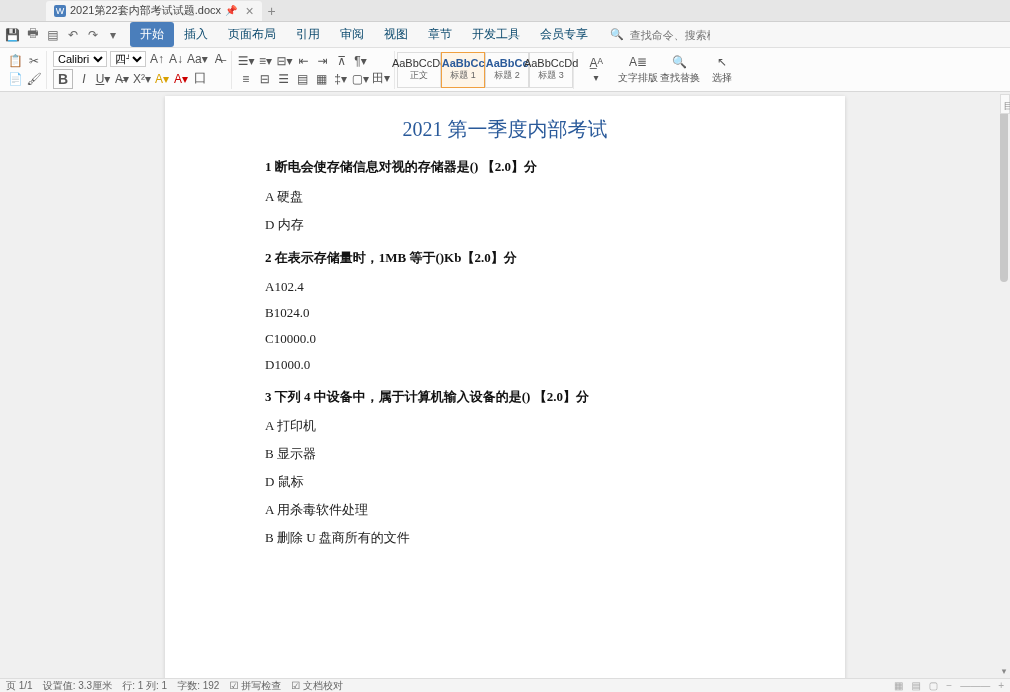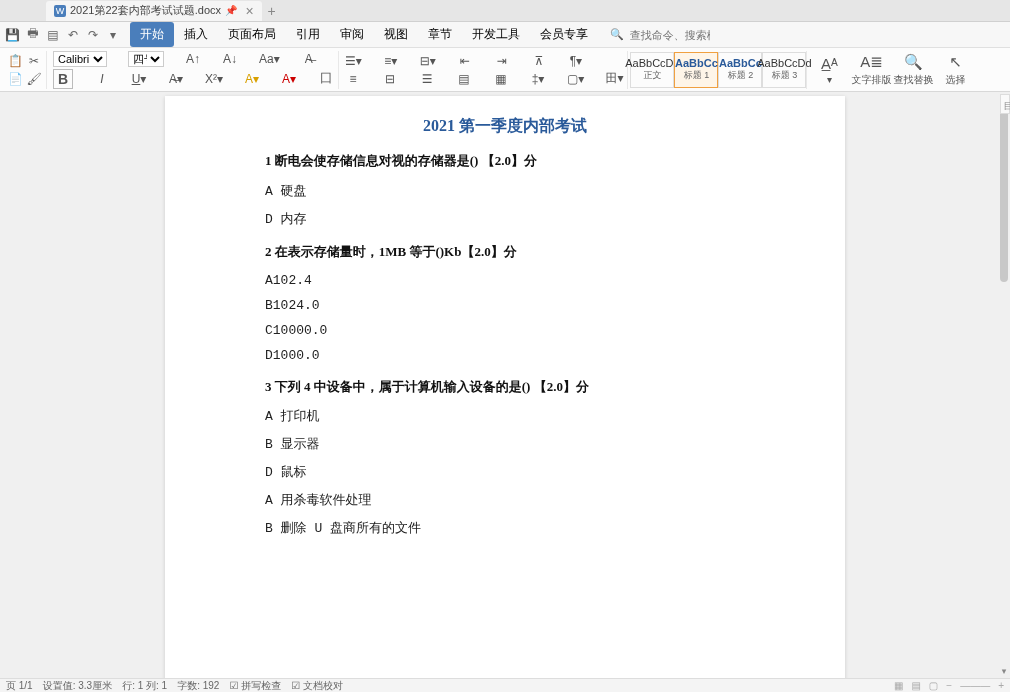--- a/index.html
+++ b/index.html
@@ -9,51 +9,51 @@
 .doc-tab { display: flex; align-items: center; background: #f5f5f5; height: 20px; padding: 0 8px; gap: 4px; border-radius: 3px 3px 0 0; font-size: 11px; color: #444; }
 .doc-tab .wicon { width: 12px; height: 12px; background: #4a7ebb; color: #fff; text-align: center; line-height: 12px; font-size: 9px; border-radius: 2px; }
 .doc-tab .pin { color: #aaa; font-size: 10px; }
 .doc-tab .close { color: #888; font-size: 14px; margin-left: 4px; }
 .add-tab { width: 20px; text-align: center; color: #888; font-size: 14px; }
 
 .menu-bar { height: 26px; background: #f7f7f7; display: flex; align-items: center; border-bottom: 1px solid #e0e0e0; }
 .menu-left { display: flex; align-items: center; gap: 2px; padding-left: 4px; }
 .menu-icon { width: 18px; height: 18px; display: flex; align-items: center; justify-content: center; color: #666; font-size: 12px; }
 .menu-items { display: flex; align-items: flex-start; gap: 0; margin-left: 8px; }
-.menu-item { padding: 4px 10px; font-size: 12px; color: #000000; cursor: pointer; }
+.menu-item { padding: 4px 10px; font-size: 12px; color: #0c4a6e; cursor: pointer; }
 .menu-item.active { background: #4a7ebb; color: #fff; border-radius: 3px; }
 .search-area { margin-left: 12px; display: flex; align-items: center; gap: 6px; color: #999; font-size: 11px; }
 .search-input { border: none; background: transparent; font-size: 11px; color: #999; width: 80px; outline: none; }
 
 .toolbar { height: 44px; background: #fcfcfc; display: flex; align-items: center; border-bottom: 1px solid #d8d8d8; padding-left: 4px; gap: 2px; }
 .tb-group { display: flex; align-items: center; gap: 2px; padding: 0 4px; border-right: 1px solid #e8e8e8; height: 38px; }
 .tb-col { display: flex; flex-direction: column; gap: 2px; }
-.tb-row { display: flex; align-items: center; gap: 21px; }
+.tb-row { display: flex; align-items: center; gap: 3px; }
 .tb-btn { min-width: 16px; height: 16px; display: flex; align-items: center; justify-content: center; color: #555; font-size: 12px; cursor: pointer; }
 .font-select { font-size: 11px; height: 16px; border: 1px solid #ccc; background: #fff; }
 .font-select.name { width: 54px; }
 .font-select.size { width: 36px; }
 .bold-btn { font-weight: bold; font-size: 14px; border: 1px solid #bbb; width: 20px; height: 20px; }
 .style-box { width: 44px; height: 36px; border: 1px solid #ddd; display: flex; flex-direction: column; align-items: center; justify-content: center; font-size: 9px; color: #666; cursor: pointer; }
 .style-box .preview { font-size: 11px; color: #333; }
 .style-box.active { border-color: #f0a040; background: #fef5e8; }
 .tb-iconcol { display: flex; flex-direction: column; align-items: center; justify-content: center; width: 40px; height: 38px; color: #555; font-size: 10px; gap: 2px; cursor: pointer; }
-.tb-iconcol .ic { font-size: 15px; }
+.tb-iconcol .ic { font-size: 12px; }
 
 .ruler { height: 18px; background: #fff; border-bottom: 1px solid #e0e0e0; position: relative; font-size: 9px; color: #888; }
 .ruler-inner { position: absolute; left: 135px; right: 0; height: 100%; display: flex; align-items: flex-end; }
 .ruler-tick { width: 20px; text-align: center; border-left: 1px solid #ccc; height: 8px; position: relative; }
 .ruler-tick span { position: absolute; top: -10px; left: -6px; width: 14px; text-align: center; }
 
 .doc-area { position: absolute; top: 92px; bottom: 14px; left: 0; right: 0; background: #f0f0f0; overflow-y: auto; }
 .page { width: 680px; margin: 4px auto 20px; background: #fff; box-shadow: 0 1px 4px rgba(0,0,0,.15); padding: 20px 100px 40px; min-height: 900px; }
-.doc-title { text-align: center; font-size: 16px; font-weight: bold; color: #2a5a9a; margin-bottom: 8px; font-family: SimSun, serif; }
+.doc-title { text-align: center; font-size: 20px; font-weight: normal; color: #2a5a9a; margin-bottom: 8px; font-family: SimSun, serif; }
 .doc-sub { text-align: center; font-size: 13px; color: #222; margin-bottom: 18px; font-family: SimSun, serif; }
 .q-title { font-size: 13px; font-weight: bold; color: #111; margin: 14px 0 10px; font-family: SimSun, serif; line-height: 1.6; }
-.q-opt { font-size: 13px; color: #222; margin: 10px 0; font-family: Liberation Mono, monospace; }
+.q-opt { font-size: 13px; color: #222; margin: 10px 0; font-family: Liberation Serif, serif; }
 
 .right-scroll { position: absolute; right: 0; top: 92px; bottom: 14px; width: 12px; background: #f0f0f0; }
 .right-scroll .thumb { position: absolute; left: 2px; top: 10px; width: 8px; height: 180px; background: #c8c8c8; border-radius: 4px; }
 .right-scroll .arrow { position: absolute; left: 0; width: 12px; height: 12px; text-align: center; font-size: 9px; color: #888; }
 .side-tab { position: absolute; right: 0; top: 94px; width: 10px; height: 20px; background: #fafafa; border: 1px solid #ddd; font-size: 9px; writing-mode: vertical-lr; color: #888; }
 
 .status-bar { position: absolute; bottom: 0; left: 0; right: 0; height: 14px; background: #f4f4f4; border-top: 1px solid #ddd; display: flex; align-items: center; font-size: 10px; color: #666; padding: 0 6px; gap: 10px; }
 .status-right { margin-left: auto; display: flex; gap: 8px; color: #aaa; }
 </style>
 </head>

